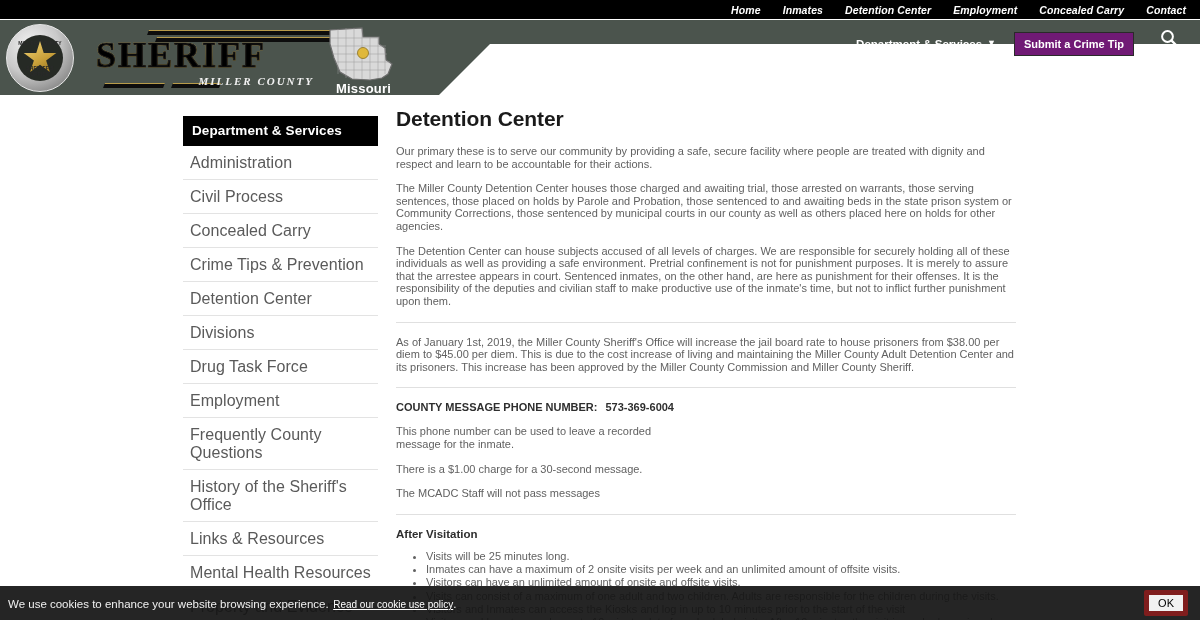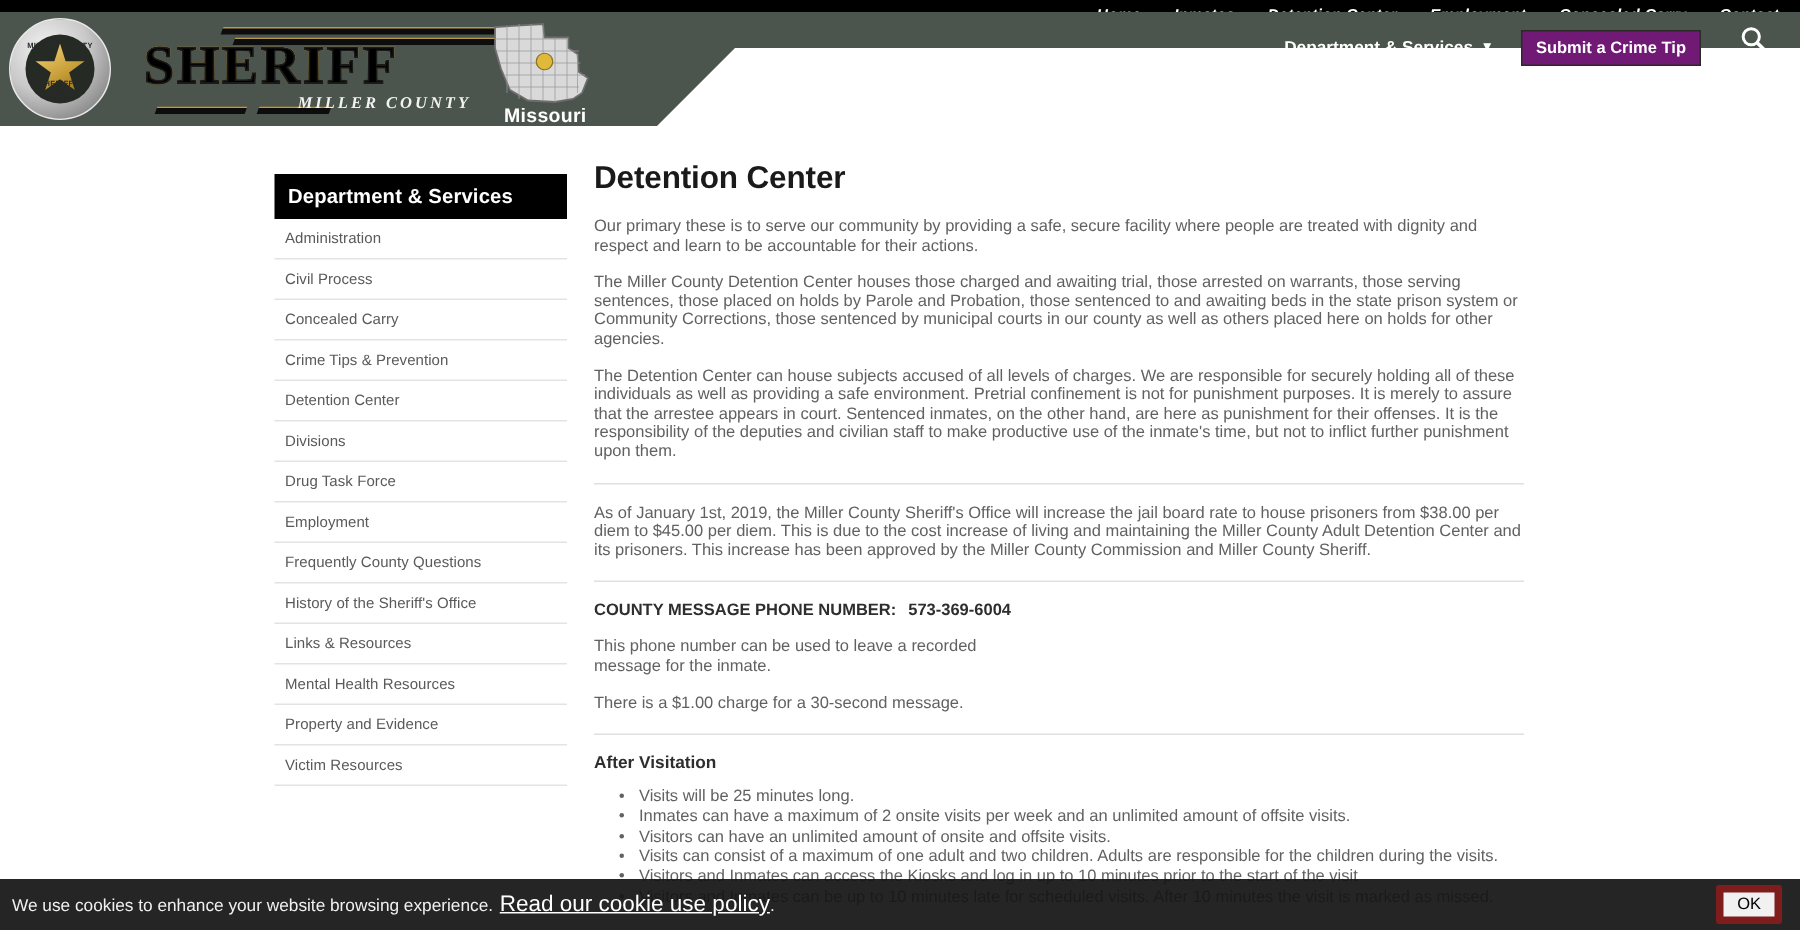--- a/index.html
+++ b/index.html
@@ -26,21 +26,21 @@
     font-size: 10.5px;
     font-weight: bold;
     text-decoration: none;
     margin-left: 22px;
     letter-spacing: .1px;
     white-space: nowrap;
   }
 
   
   .header {
-    position: absolute; top: 8px; left: 0;
+    position: absolute; top: 20px; left: 0;
     width: 1200px; height: 76px;
     background: #4b544d;
     overflow: hidden;
   }
   
   .wedge {
     position: absolute;
     left: 380px; bottom: 0;
     width: 830px; height: 52px;
     background: #ffffff;
@@ -143,21 +143,21 @@
   .sidebar { position: absolute; left: 183px; top: 21px; width: 195px; }
   .sidebar-head {
     background: #000000; color: #ffffff;
     font-size: 13.5px; font-weight: bold;
     padding: 7px 9px 8px 9px;
     letter-spacing: .1px;
   }
   .sb-item {
     display: block;
     color: #5a5a5a;
-    font-size: 10px;
+    font-size: 16px;
     text-decoration: none;
     padding: 8px 2px 7px 7px;
     border-bottom: 1px solid #e3e3e3;
     letter-spacing: .05px;
   }
 
   
   .main { position: absolute; left: 396px; top: 12px; width: 620px; }
   h1.page-title {
     margin: 0 0 14px 0;
@@ -185,21 +185,21 @@
 
   
   .cookie {
     position: absolute; left: 0; bottom: 0;
     width: 1200px; height: 34px;
     background: rgba(20,20,20,0.93);
     display: flex; align-items: center; justify-content: space-between;
     padding: 0 12px 0 8px;
   }
   .cookie-text { color: #f0f0f0; font-size: 11.5px; }
-  .cookie-link { color: #ffffff; text-decoration: underline; font-size: 15px; }
+  .cookie-link { color: #ffffff; text-decoration: underline; font-size: 10px; }
   .cookie-ok {
     background: #f1f1f1; color: #000000;
     border: 5px solid #7f1d1d; border-radius: 2px;
     font-size: 11px; font-family: "Liberation Sans", sans-serif;
     padding: 2px 9px; cursor: pointer;
   }
 </style>
 </head>
 <body>
 
@@ -295,20 +295,21 @@
     <p>As of January 1st, 2019, the Miller County Sheriff's Office will increase the jail board rate to house prisoners from $38.00 per diem to $45.00 per diem. This is due to the cost increase of living and maintaining the Miller County Adult Detention Center and its prisoners. This increase has been approved by the Miller County Commission and Miller County Sheriff.</p>
 
     <hr class="rule">
 
     <div class="strong-line">
       <span>COUNTY MESSAGE PHONE NUMBER:</span><span class="num">573-369-6004</span>
     </div>
 
     <p class="narrow">This phone number can be used to leave a recorded message for the inmate.</p>
     <p>There is a $1.00 charge for a 30-second message.</p>
+    <p>The MCADC Staff will not pass messages</p>
 
     <hr class="rule">
 
     <h3 class="sub">After Visitation</h3>
     <ul class="bullets">
       <li>Visits will be 25 minutes long.</li>
       <li>Inmates can have a maximum of 2 onsite visits per week and an unlimited amount of offsite visits.</li>
       <li>Visitors can have an unlimited amount of onsite and offsite visits.</li>
       <li>Visits can consist of a maximum of one adult and two children. Adults are responsible for the children during the visits.</li>
       <li>Visitors and Inmates can access the Kiosks and log in up to 10 minutes prior to the start of the visit</li>

